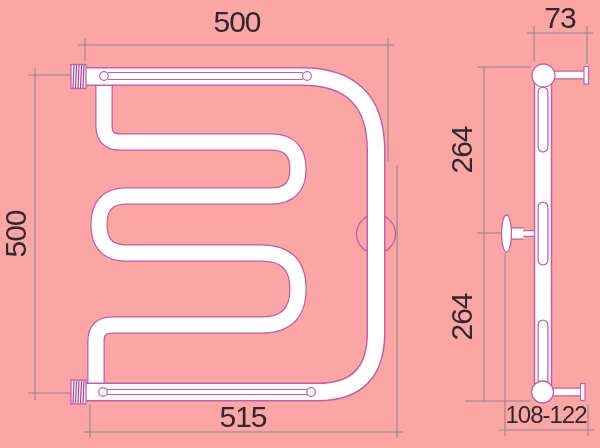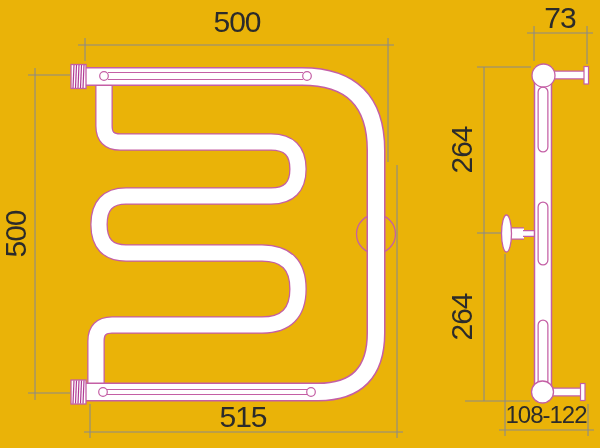--- a/index.html
+++ b/index.html
@@ -1,19 +1,19 @@
 <!DOCTYPE html>
 <html><head>
 <meta charset="utf-8">
 <style>
   html,body{margin:0;padding:0;background:#fff;}
   .sheet{
     position:relative;
     width:600px;height:448px;
-    background:#eab308;
+    background:#fca5a5;
     font-family:"Liberation Sans", sans-serif;
     overflow:hidden;
   }
   svg text{
     font-family:"Liberation Sans", sans-serif;
     fill:#2b2b2b;
     letter-spacing:-1px;
   }
   .dim-num{font-size:30px;}
   .dim-num-small{font-size:24px;}

